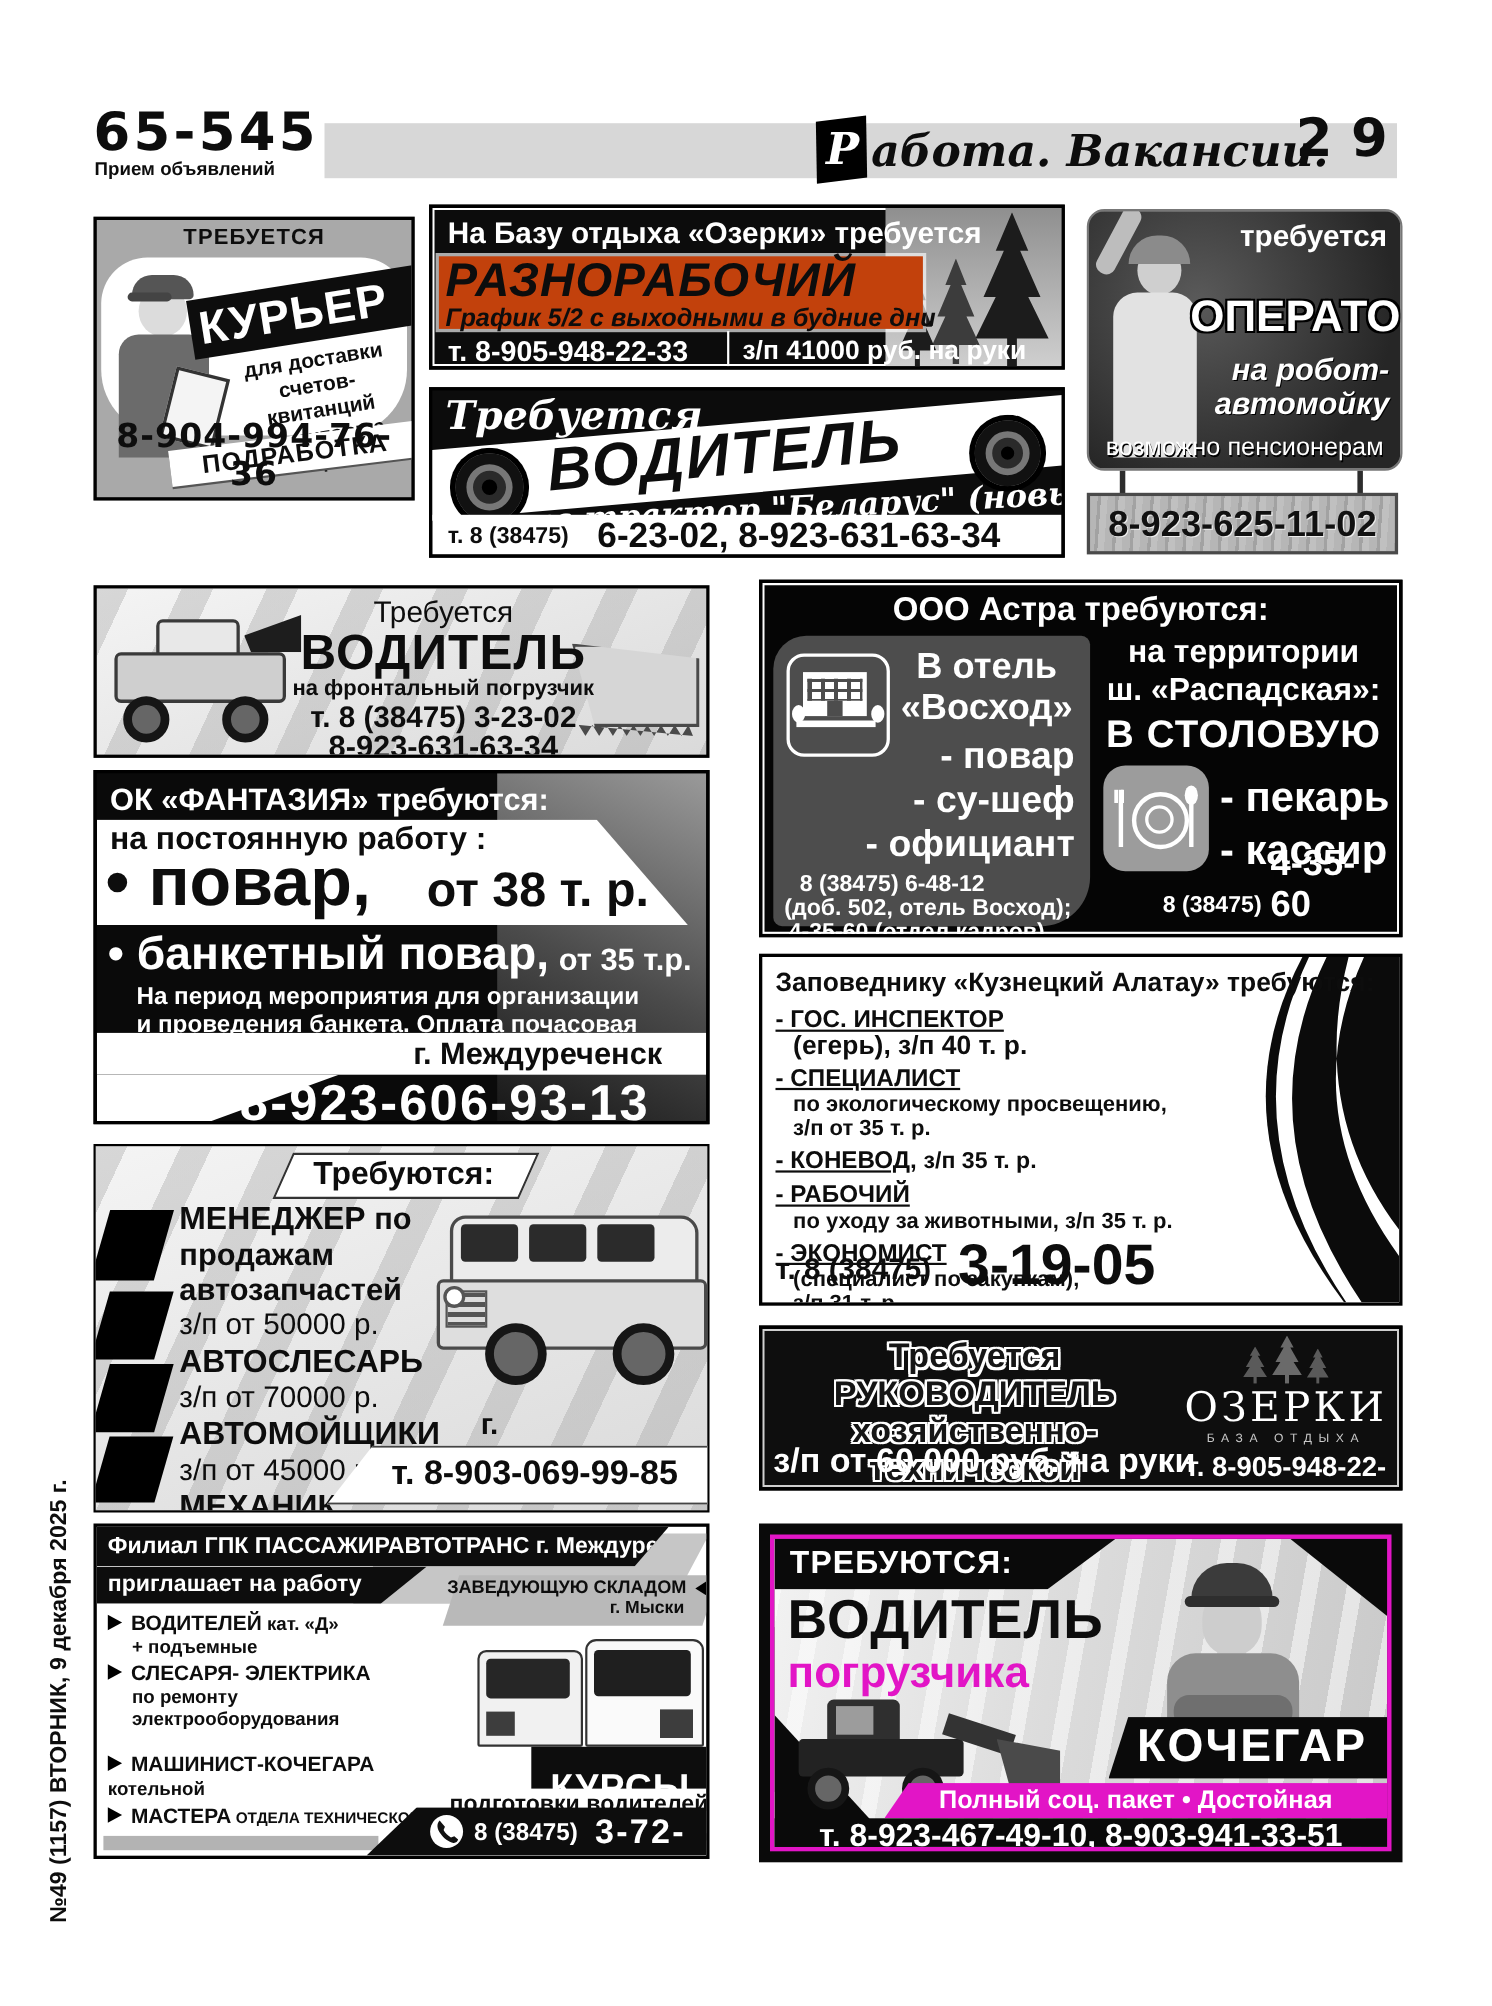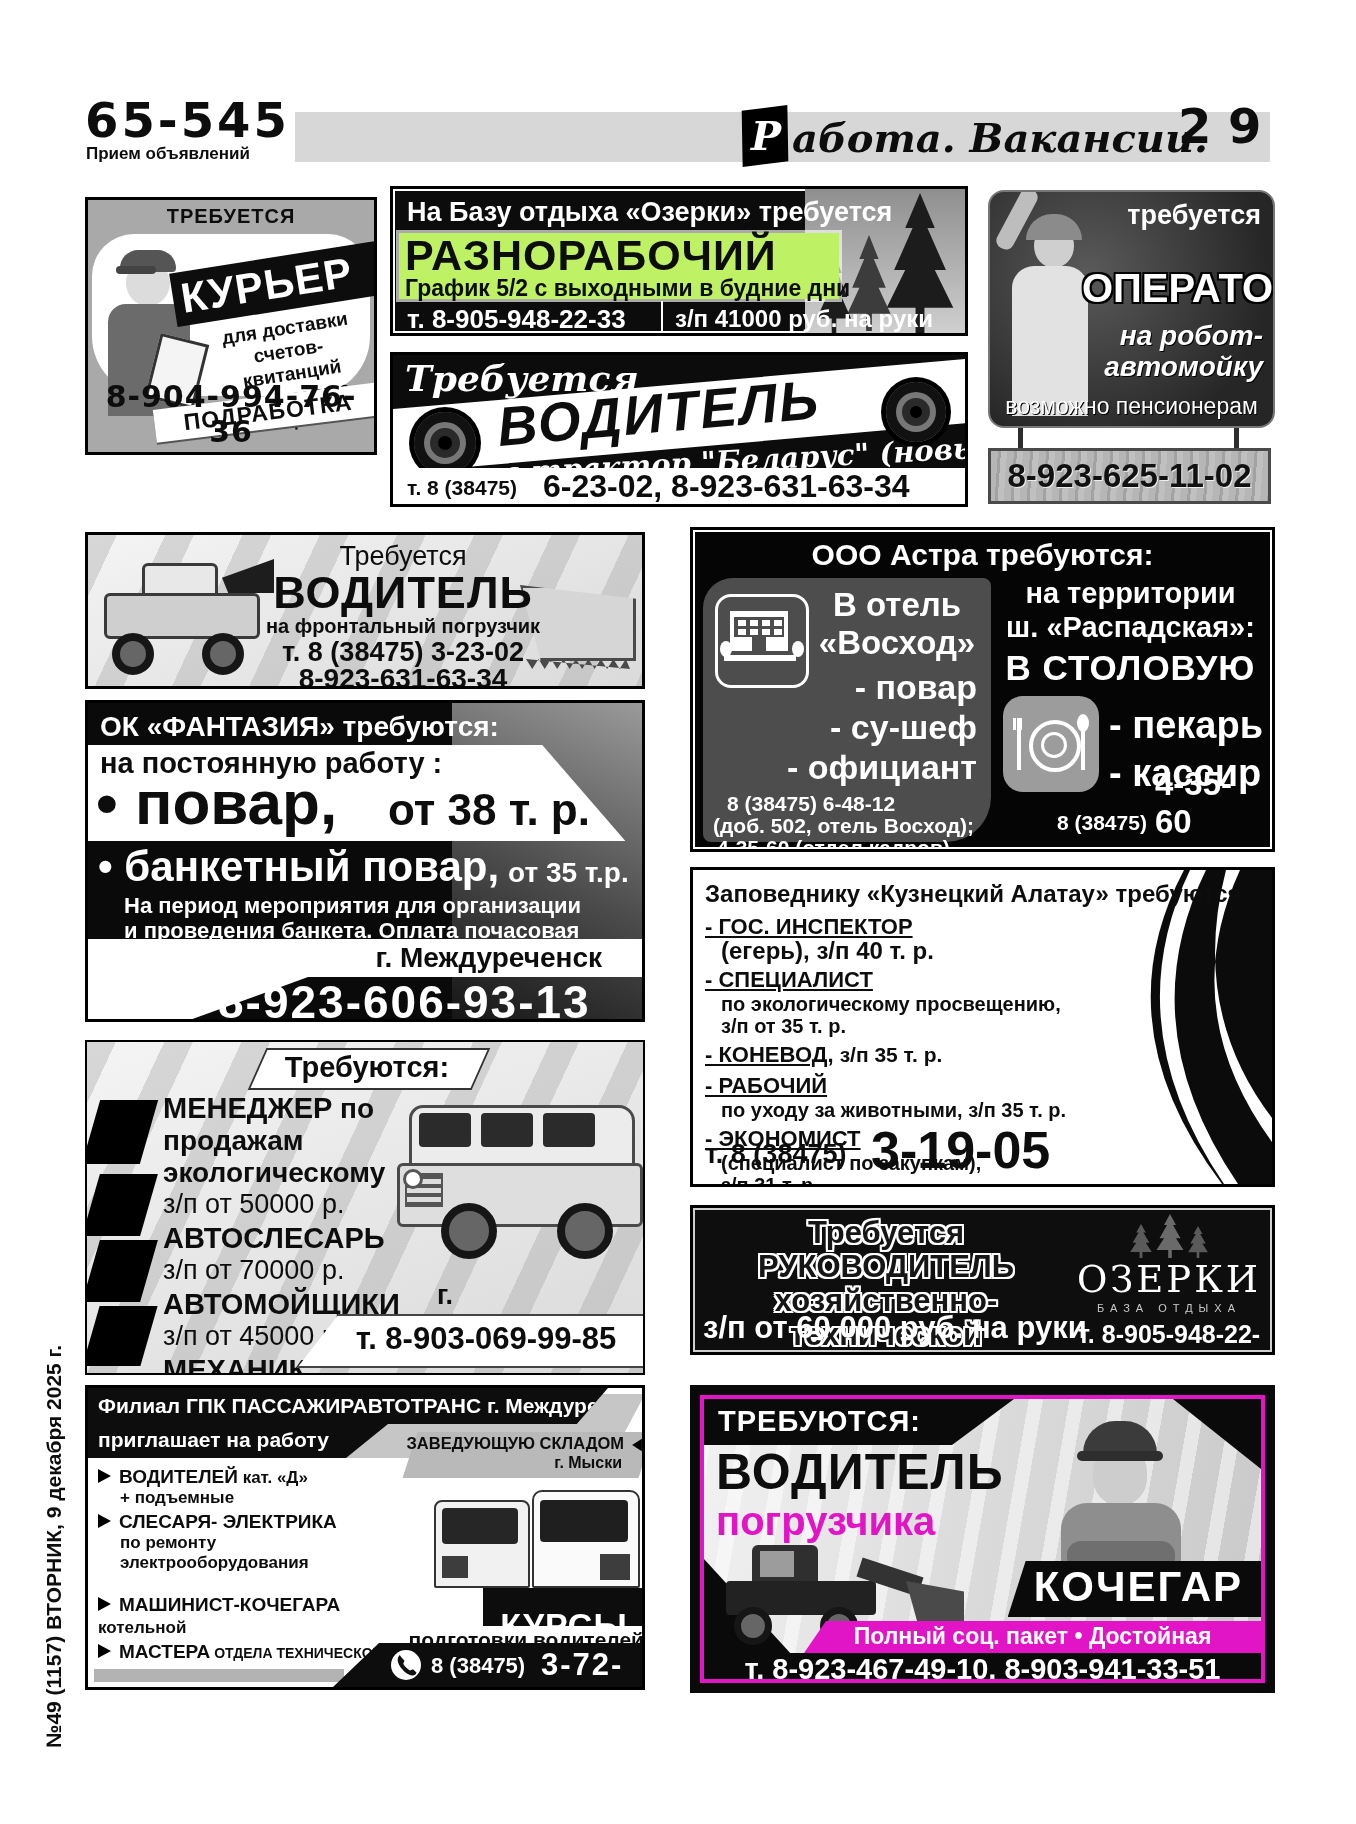--- a/index.html
+++ b/index.html
@@ -69,21 +69,21 @@
   </div>
 
   <div class="ad" style="left:390px;top:186px;width:578px;height:150px;background:#0c0c0c;box-shadow:inset 0 0 0 2px #fff;">
 
     <div class="abs" style="right:0;top:0;width:160px;height:100%;background:linear-gradient(#8f8f8f,#cfcfcf);">
       <div class="fir abs" style="right:8px;top:4px;width:74px;height:140px;background:#1c1c1c;"></div>
       <div class="fir abs" style="right:72px;top:46px;width:48px;height:96px;background:#3c3c3c;"></div>
       <div class="fir abs" style="right:112px;top:64px;width:38px;height:80px;background:#1c1c1c;"></div>
     </div>
     <div class="abs b w" style="left:14px;top:8px;font-size:27px;">На Базу отдыха «Озерки» требуется</div>
-    <div class="abs" style="left:6px;top:44px;width:440px;height:66px;background:#bef264;box-shadow:0 0 0 3px rgba(255,255,255,.65);">
+    <div class="abs" style="left:6px;top:44px;width:440px;height:66px;background:#c2410c;box-shadow:0 0 0 3px rgba(255,255,255,.65);font-style:italic;">
       <div class="abs xb" style="left:6px;top:-2px;font-size:43px;letter-spacing:1px;">РАЗНОРАБОЧИЙ</div>
       <div class="abs xb" style="left:6px;top:42px;font-size:23px;white-space:nowrap;">График 5/2 с выходными в будние дни</div>
     </div>
     <div class="abs b w" style="left:14px;top:115px;font-size:26px;">т. 8-905-948-22-33</div>
     <div class="abs" style="left:268px;top:112px;width:2px;height:32px;background:#fff;"></div>
     <div class="abs b w" style="left:282px;top:116px;font-size:24px;">з/п 41000 руб. на руки</div>
   </div>
 
   <div class="ad" style="left:390px;top:352px;width:578px;height:155px;background:#0c0c0c;">
     <div class="abs" style="left:-20px;top:28px;width:640px;height:64px;background:#fff;transform:rotate(-5deg);"></div>
@@ -250,21 +250,21 @@
     <div class="abs xb ctr" style="left:170px;top:9px;width:220px;font-size:29px;">Требуются:</div>
 
     <div class="abs" style="left:4px;top:58px;width:58px;height:64px;background:#000;transform:skewX(-16deg);"></div>
     <div class="abs" style="left:4px;top:132px;width:58px;height:62px;background:#000;transform:skewX(-16deg);"></div>
     <div class="abs" style="left:4px;top:198px;width:58px;height:62px;background:#000;transform:skewX(-16deg);"></div>
     <div class="abs" style="left:4px;top:264px;width:58px;height:60px;background:#000;transform:skewX(-16deg);"></div>
 
     <div class="abs" style="left:76px;top:50px;width:280px;">
       <div style="margin-bottom:2px;">
         <span class="xb" style="font-size:29px;">МЕНЕДЖЕР</span><span class="b pre" style="font-size:28px;font-weight:700;"> по продажам
-экологическому</span>
+автозапчастей</span>
         <div style="font-size:27px;">з/п от 50000 р.</div>
       </div>
       <div style="margin-bottom:2px;">
         <span class="xb" style="font-size:29px;">АВТОСЛЕСАРЬ</span>
         <div style="font-size:27px;">з/п от 70000 р.</div>
       </div>
       <div style="margin-bottom:2px;">
         <span class="xb" style="font-size:29px;">АВТОМОЙЩИКИ</span>
         <div style="font-size:27px;">з/п от 45000 р.</div>
       </div>

